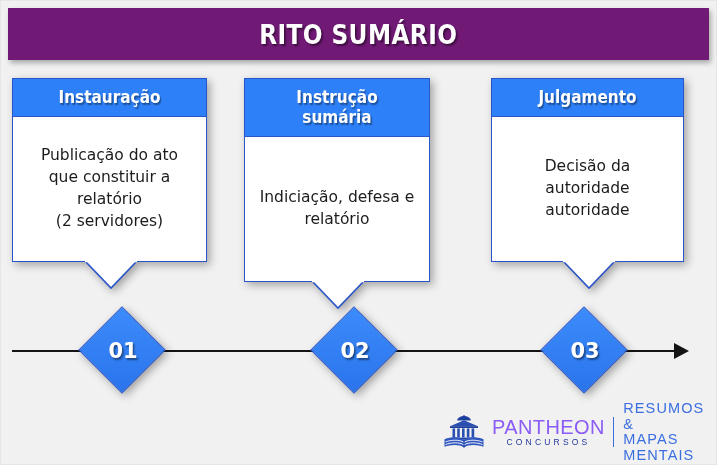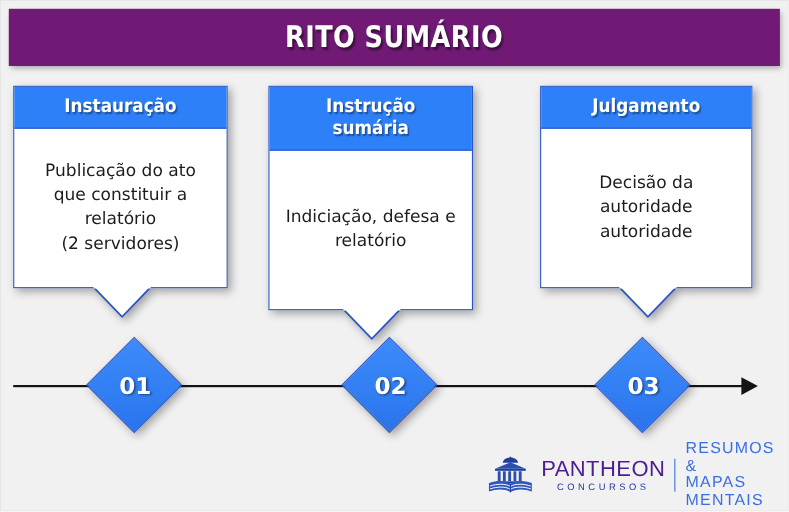--- a/index.html
+++ b/index.html
@@ -179,21 +179,21 @@
   #logo-brand {
     display: flex;
     flex-direction: column;
     justify-content: center;
     margin-right: 6px;
   }
   #logo-brand-main {
     font-family: "Liberation Sans", sans-serif;
     font-size: 20px;
     line-height: 20px;
-    color: #4c1d95;
+    color: #8b5cf6;
     letter-spacing: 0.4px;
   }
   #logo-brand-sub {
     font-family: "Liberation Sans", sans-serif;
     font-size: 8.5px;
     line-height: 11px;
     color: #23379c;
     letter-spacing: 3.2px;
     text-align: center;
   }

